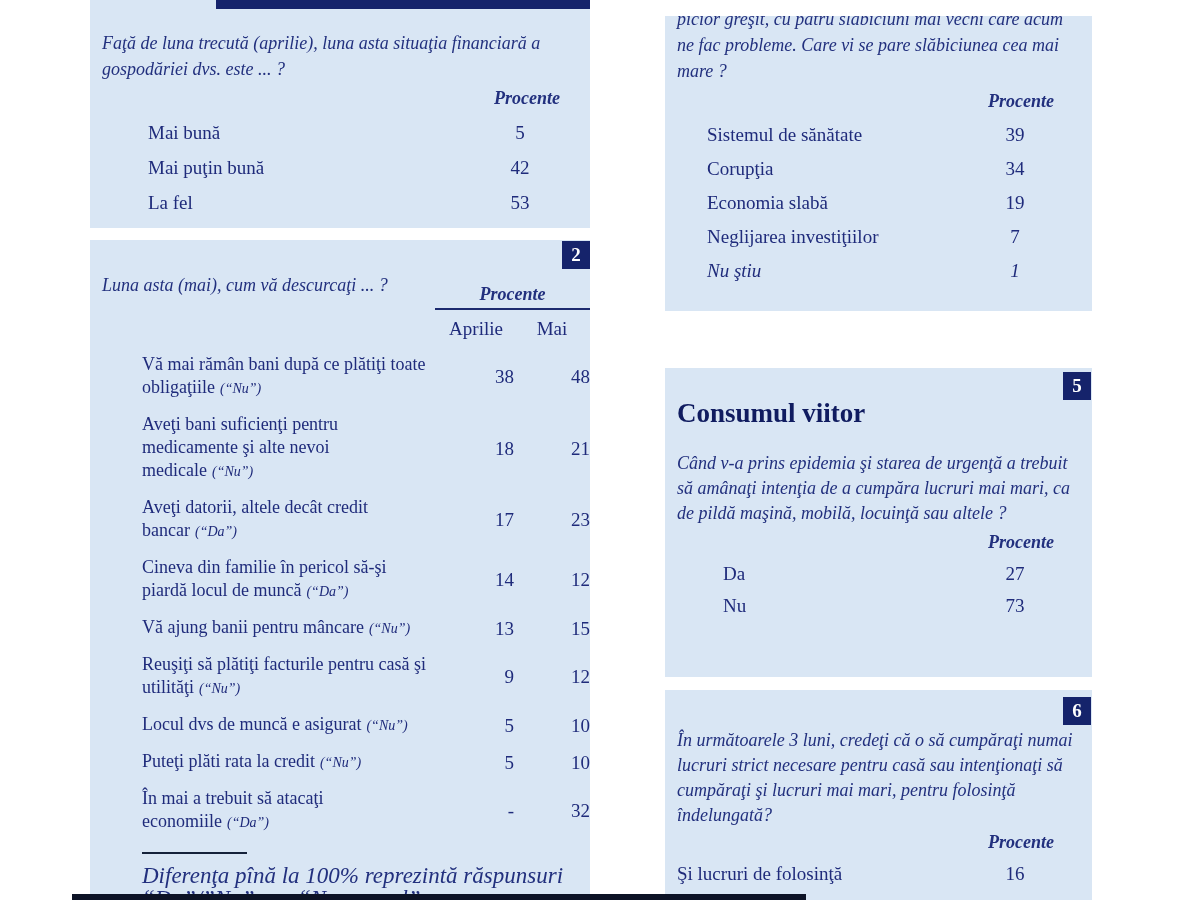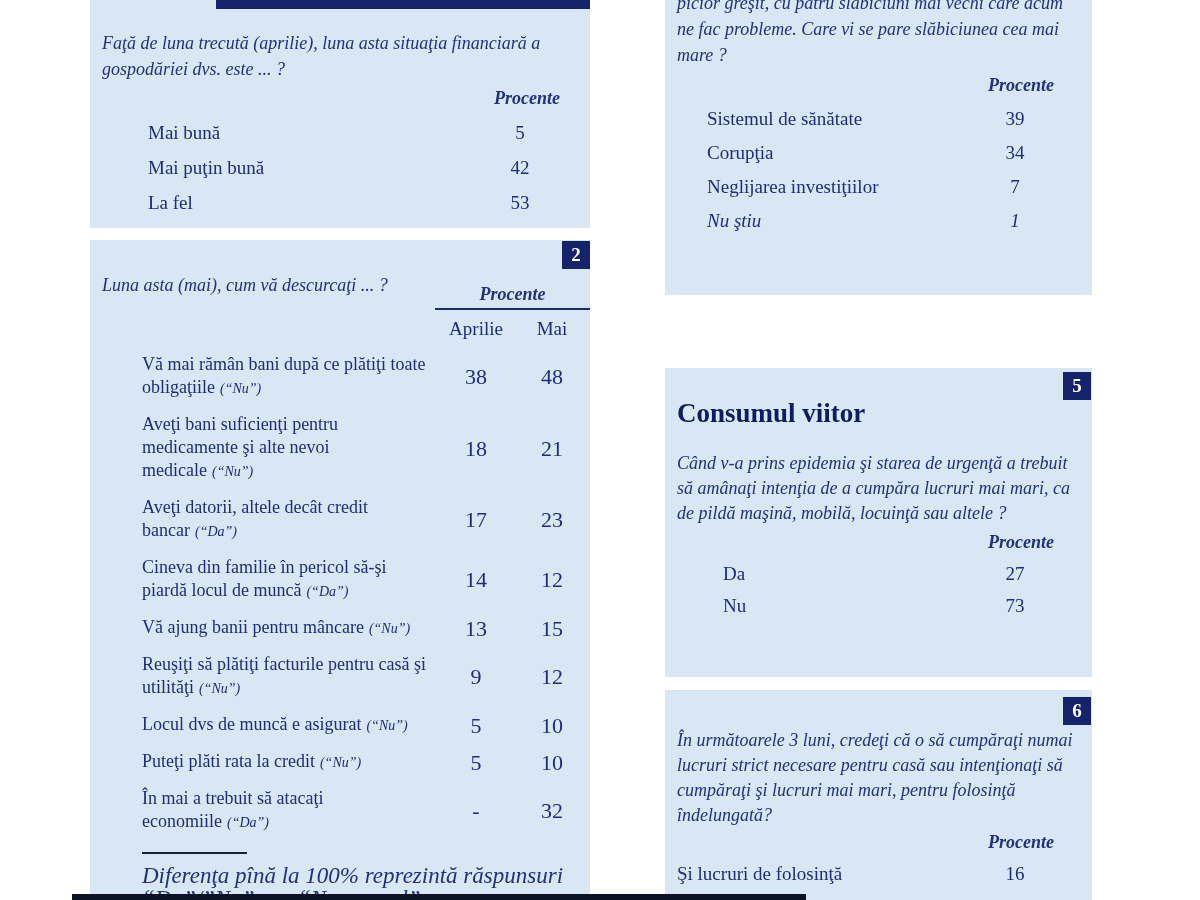--- a/index.html
+++ b/index.html
@@ -4,21 +4,21 @@
 <style>
   html,body{margin:0;padding:0;}
   body{
     width:1200px;height:900px;position:relative;overflow:hidden;
     background:#ffffff;
     font-family:"Liberation Serif", serif;
   }
   .panel{position:absolute;background:#d9e6f4;overflow:hidden;}
   .p-left1{left:90px;top:0;width:500px;height:228px;}
   .p-left2{left:90px;top:240px;width:500px;height:660px;}
-  .p-right1{left:665px;top:0;width:427px;height:295px;}
+  .p-right1{left:665px;top:16px;width:427px;height:295px;}
   .p-right2{left:665px;top:368px;width:427px;height:309px;}
   .p-right3{left:665px;top:690px;width:427px;height:210px;}
 
   .titlebar-frag{position:absolute;left:126px;top:0;width:436px;height:9px;background:#15236b;}
   .bottom-bar{position:absolute;left:72px;top:894px;width:734px;height:6px;background:#0d1326;}
 
   .badge{
     position:absolute;width:28px;height:28px;background:#15236b;color:#ffffff;
     display:flex;align-items:center;justify-content:center;
     font-weight:bold;font-size:19px;
@@ -46,21 +46,21 @@
   .p-left2 .procente{
     position:absolute;left:345px;top:44px;width:155px;text-align:center;
     border-bottom:2px solid #1c2a6e;padding-bottom:3px;
   }
   .tbl{position:absolute;left:12px;top:78px;right:0;margin-left:40px;}
   .thead{display:flex;color:#1f2b7b;font-size:19px;}
   .thead .lbl{flex:1;}
   .thead .col{width:76px;text-align:center;}
   .tr{display:flex;align-items:center;margin-top:13px;color:#1f2b7b;font-size:18px;line-height:23px;}
   .tr .tlabel{flex:1;padding-right:6px;max-width:330px;}
-  .tr .num{width:76px;text-align:center;font-size:22px;}
+  .tr .num{width:76px;text-align:right;font-size:19px;}
   .qual{font-style:italic;font-size:14px;margin-left:5px;}
   .sep{width:105px;border-top:2px solid #15223a;margin:18px 0 0 0;}
   .footnote{font-style:italic;color:#22307e;font-size:23px;line-height:23px;margin-top:10px;width:478px;}
 
   
   .p-right1 .q{margin:-10px 12px 0 12px;width:400px;}
   .p-right1 .procente{text-align:right;margin:7px 38px 0 0;}
   .p-right1 .row{margin:12px 37px 0 42px;}
 
   
@@ -164,20 +164,24 @@
   <div class="procente">Procente</div>
   <div class="row">
     <span class="lbl">Sistemul de sănătate</span>
     <span class="val">39</span>
   </div>
   <div class="row">
     <span class="lbl">Corupţia</span>
     <span class="val">34</span>
   </div>
   <div class="row">
+    <span class="lbl">Economia slabă</span>
+    <span class="val">19</span>
+  </div>
+  <div class="row">
     <span class="lbl">Neglijarea investiţiilor</span>
     <span class="val">7</span>
   </div>
   <div class="row italic">
     <span class="lbl">Nu ştiu</span>
     <span class="val">1</span>
   </div>
 </div>
 
 <div class="panel p-right2">

